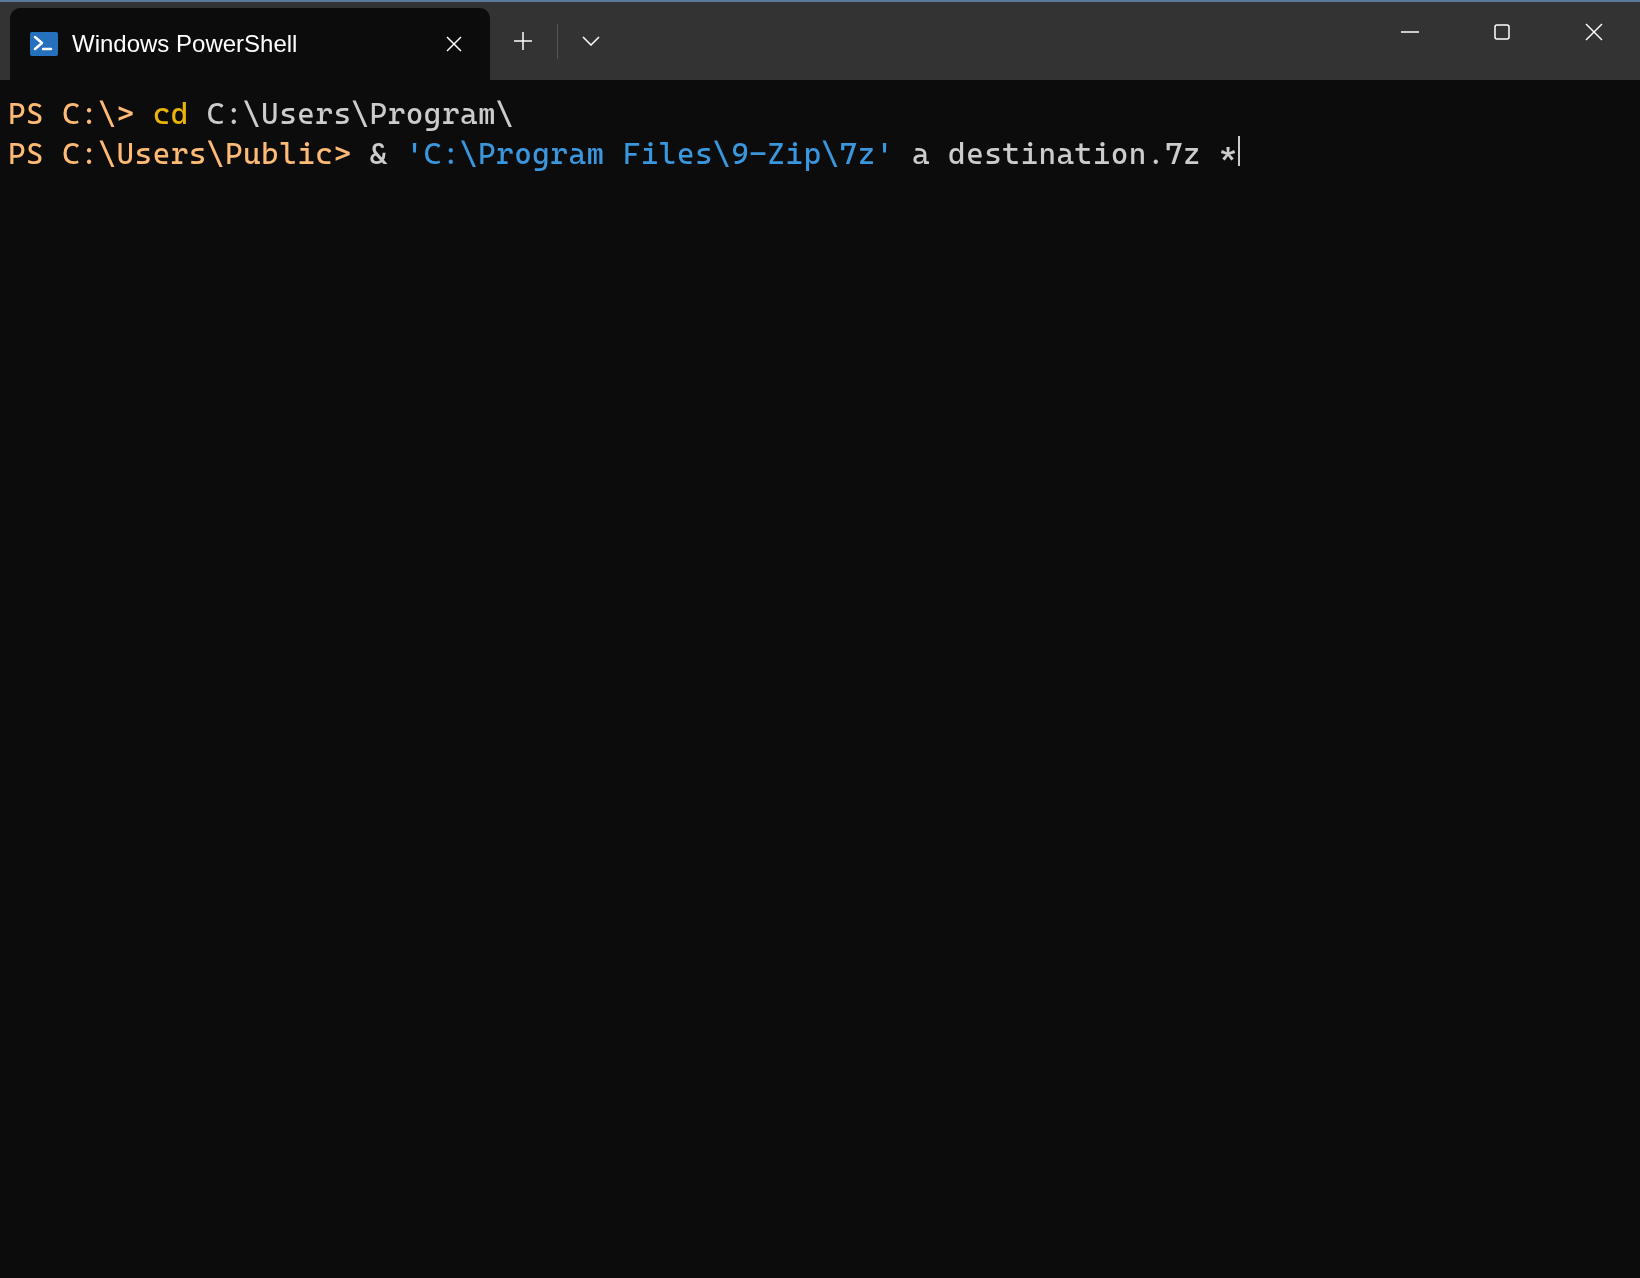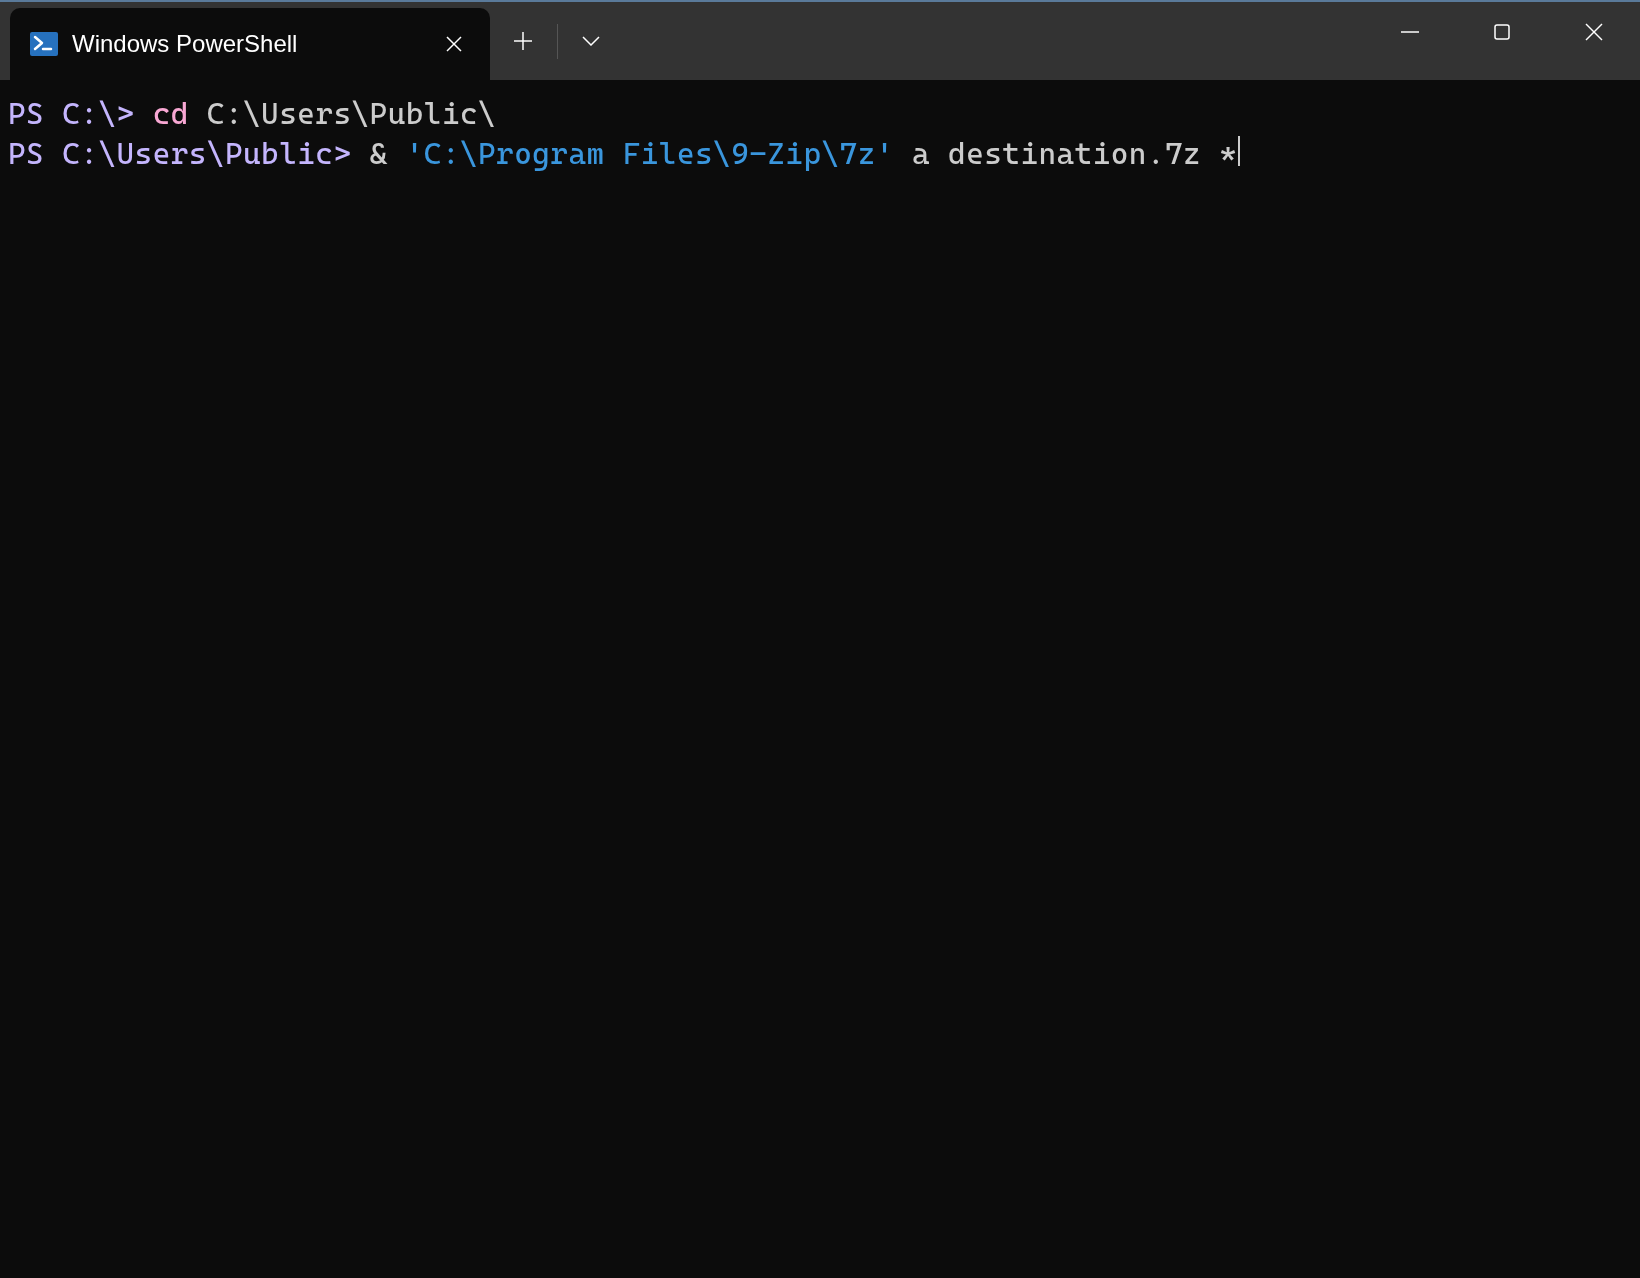--- a/index.html
+++ b/index.html
@@ -136,25 +136,25 @@
       line-height: 1.32;
       letter-spacing: 0.5px;
       color: #cccccc;
     }
     
     .terminal-line {
       white-space: pre;
     }
     
     .ps-prompt {
-      color: #c4b5fd;
+      color: #fdba74;
     }
     
     .ps-command {
-      color: #f9a8d4;
+      color: #eab308;
     }
     
     .ps-operator {
       color: #cccccc;
     }
     
     .ps-string {
       color: #3a96dd;
     }
     
@@ -220,15 +220,15 @@
     <div class="window-btn close-btn">
       <svg width="18" height="18" viewBox="0 0 18 18">
         <line x1="1" y1="1" x2="17" y2="17" stroke="#ffffff" stroke-width="1.5"></line>
         <line x1="17" y1="1" x2="1" y2="17" stroke="#ffffff" stroke-width="1.5"></line>
       </svg>
     </div>
   </div>
 </div>
 
 <div class="terminal-content">
-  <div class="terminal-line"><span class="ps-prompt">PS C:\&gt; </span><span class="ps-command">cd</span><span class="ps-args"> C:\Users\Public\</span></div>
+  <div class="terminal-line"><span class="ps-prompt">PS C:\&gt; </span><span class="ps-command">cd</span><span class="ps-args"> C:\Users\Program\</span></div>
   <div class="terminal-line"><span class="ps-prompt">PS C:\Users\Public&gt; </span><span class="ps-operator">&amp; </span><span class="ps-string">'C:\Program Files\9-Zip\7z'</span><span class="ps-args"> a destination.7z *</span><span class="cursor"></span></div>
 </div>
 
 </body></html>

